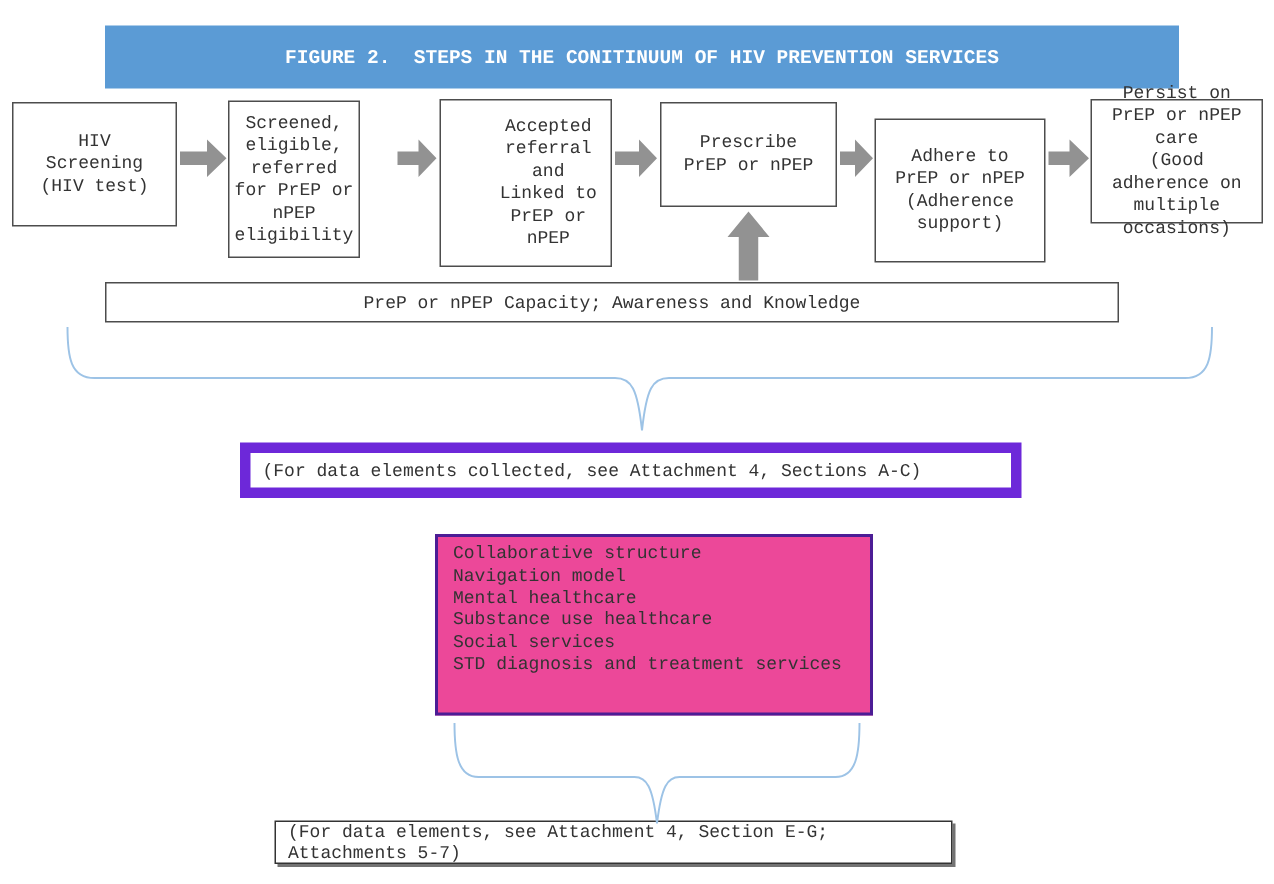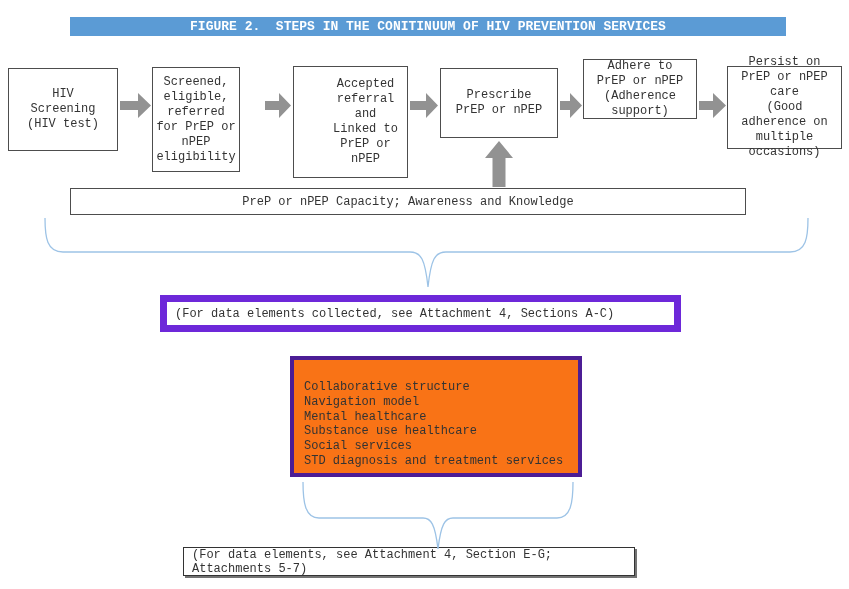--- a/index.html
+++ b/index.html
@@ -6,58 +6,58 @@
   #canvas{
     position:relative;
     width:849px;height:589px;
     background:#ffffff;
     font-family:"Liberation Mono","DejaVu Sans Mono",monospace;
     color:#333333;
     overflow:hidden;
   }
   .abs{position:absolute;box-sizing:border-box;}
   #title-bar{
-    left:70px;top:17px;width:716px;height:19px;
+    left:70px;top:17px;width:716px;height:42px;
     background:#5b9bd5;
     display:flex;align-items:center;justify-content:center;
   }
   #title-bar .t{
     color:#ffffff;font-weight:bold;font-size:13px;white-space:pre;
   }
   .flow-box{
     background:#ffffff;
     border:1px solid #4d4d4d;
     display:flex;align-items:center;justify-content:center;
     text-align:center;
     font-size:12px;line-height:15px;
     white-space:pre-line;
   }
   #step1{left:8px;  top:68px;width:110px;height:83px;}
   #step2{left:152px;top:67px;width:88px;height:105px;}
   #step3{left:293px;top:66px;width:115px;height:112px;padding-left:30px;}
   #step4{left:440px;top:68px;width:118px;height:70px;}
-  #step5{left:583px;top:59px;width:114px;height:60px;}
+  #step5{left:583px;top:79px;width:114px;height:96px;}
   #step6{left:727px;top:66px;width:115px;height:83px;}
   #capacity-bar{
     left:70px;top:188px;width:676px;height:27px;
     background:#ffffff;border:1px solid #4d4d4d;
     display:flex;align-items:center;justify-content:center;
     font-size:12px;
   }
   #note-a{
     left:160px;top:295px;width:521px;height:37px;
     background:#ffffff;border:7px solid #6d28d9;
     font-size:12px;line-height:15px;
     padding:5px 8px;
   }
   #services-box{
     left:290px;top:356px;width:292px;height:121px;
-    background:#f97316;border:4px solid #4c1d95;
+    background:#ec4899;border:2px solid #4c1d95;
     font-size:12px;line-height:14.8px;
-    padding:20px 10px;
+    padding:4px 10px;
     white-space:pre-line;
   }
   #note-b{
     left:183px;top:547px;width:452px;height:29px;
     background:#ffffff;border:1px solid #333333;
     box-shadow:2px 2px 0 rgba(90,90,90,0.85);
     display:flex;align-items:center;
     font-size:12px;
     padding:0 8px;
   }

